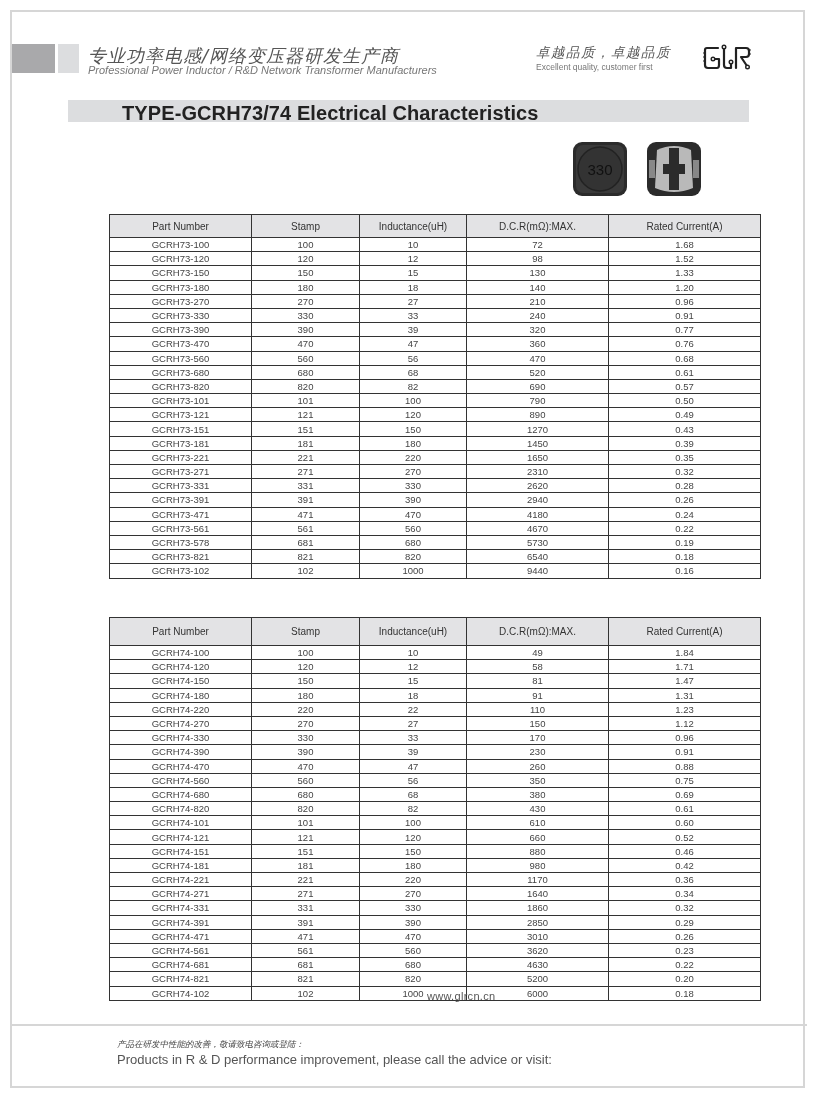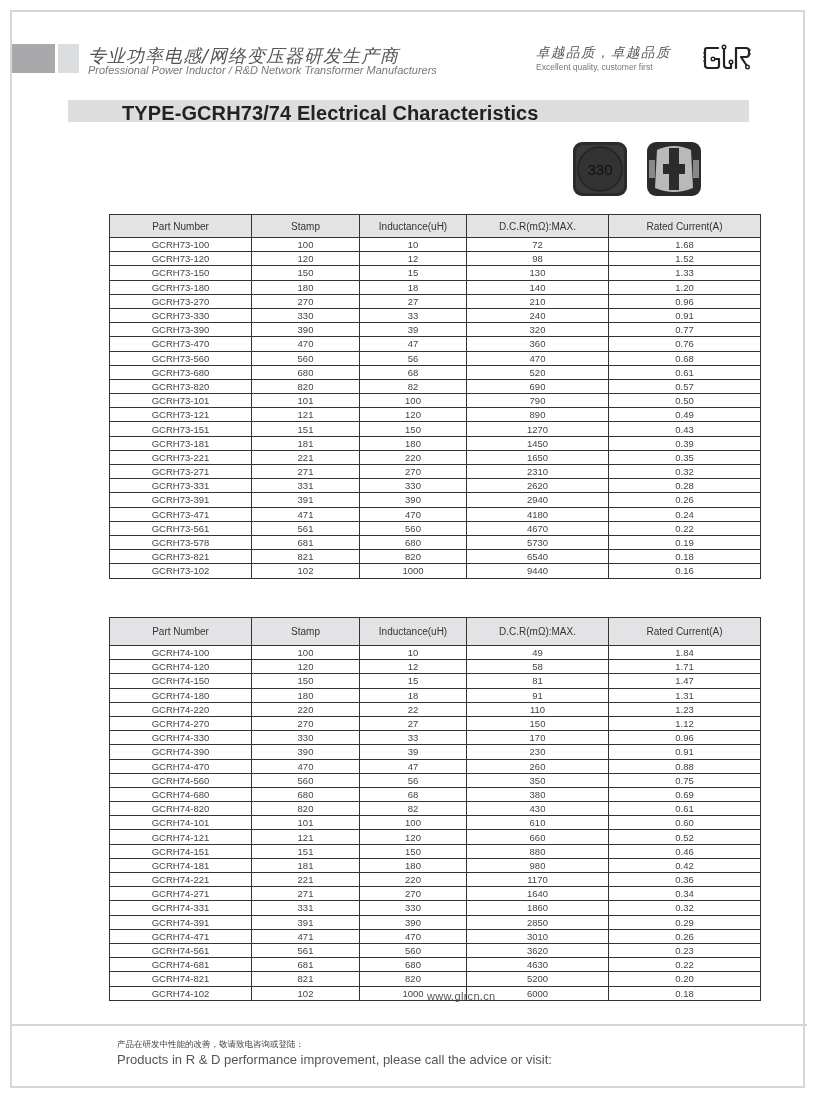--- a/index.html
+++ b/index.html
@@ -25,21 +25,21 @@
   table.spec { position:absolute; left:85px; border-collapse:collapse; table-layout:fixed; width:651px; font-size:9.5px; color:#444;margin-left:24px; }
   table.spec th, table.spec td { border:1px solid #333; text-align:center; padding:0; overflow:hidden; white-space:nowrap; }
   table.spec th { background:#e3e3e5; font-weight:normal; color:#333; font-size:10px; }
   table.spec td { height:13.2px; line-height:13px; }
   #t1 { top:214px; }
   #t1 th { height:22px; }
   #t2 { top:617px; }
   #t2 th { height:27px; }
   col.c1 { width:142px; } col.c2 { width:108px; } col.c3 { width:107px; } col.c4 { width:142px; } col.c5 { width:152px; }
 
-  .footer-cn { position:absolute; left:117px; top:1039px; font-family:"DejaVu Sans", sans-serif; font-size:8.5px; color:#444; }
+  .footer-cn { position:absolute; left:117px; top:1039px; font-family:"DejaVu Sans", sans-serif; font-size:8.5px; color:#444;font-style:italic; }
   .footer-en { position:absolute; left:117px; top:1052px; font-size:13px; color:#555; }
   .footer-url { position:absolute; left:427px; top:990px; font-size:11px; color:#555; letter-spacing:0.3px;text-align:center; }
 </style>
 </head>
 <body>
 
 <div class="frame"></div>
 <div class="frame-bottom-divider"></div>
 
 <div class="block-dark"></div>

